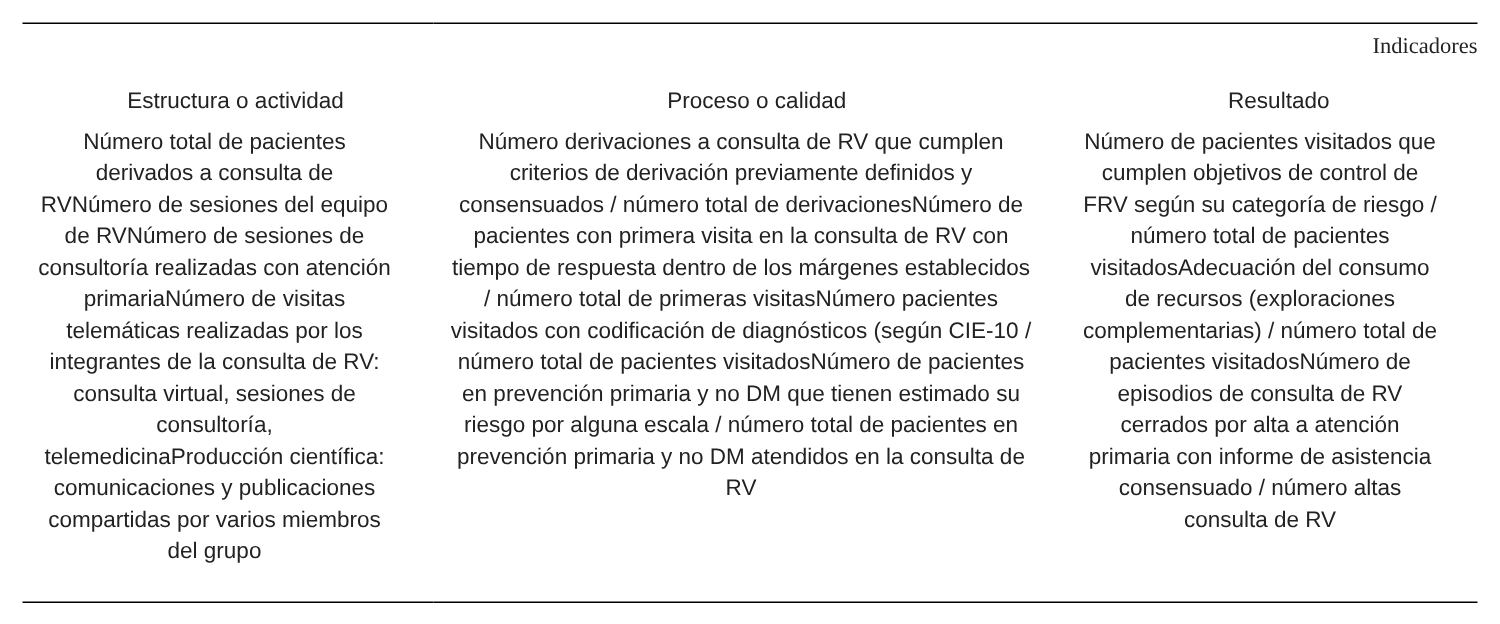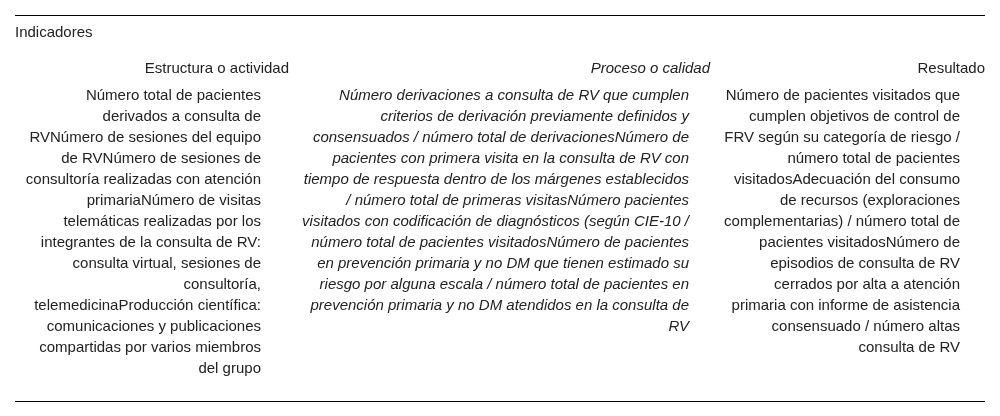--- a/index.html
+++ b/index.html
@@ -27,39 +27,40 @@
       table-layout: fixed;
     }
     .rule-top {
       border-top: 1.5px solid #000000;
     }
     .rule-bottom {
       border-bottom: 1.5px solid #000000;
     }
     th, td {
       font-weight: normal;
-      text-align: right;
+      text-align: center;
       vertical-align: top;
       padding: 0;
       line-height: 21px;
     }
     th.group-header {
-      text-align: left;
+      text-align: right;
       padding-top: 5px;
       height: 26px;
+      font-family: Liberation Serif, serif;
     }
     th.col-header {
       padding-top: 10px;
       padding-bottom: 6px;
     }
     td {
       padding-bottom: 23px;
     }
     .c1 { width: 274px; padding-left: 10px; padding-right: 0; }
-    .c2 { width: 421px; padding-left: 10px; font-style: italic; }
+    .c2 { width: 421px; padding-left: 10px; }
     .c3 { width: 255px; padding-left: 10px; }
     .cell-inner { display: block; }
   </style>
 </head>
 <body>
 
 <div class="table-wrap">
   <table>
     <colgroup>
       <col style="width:274px">

